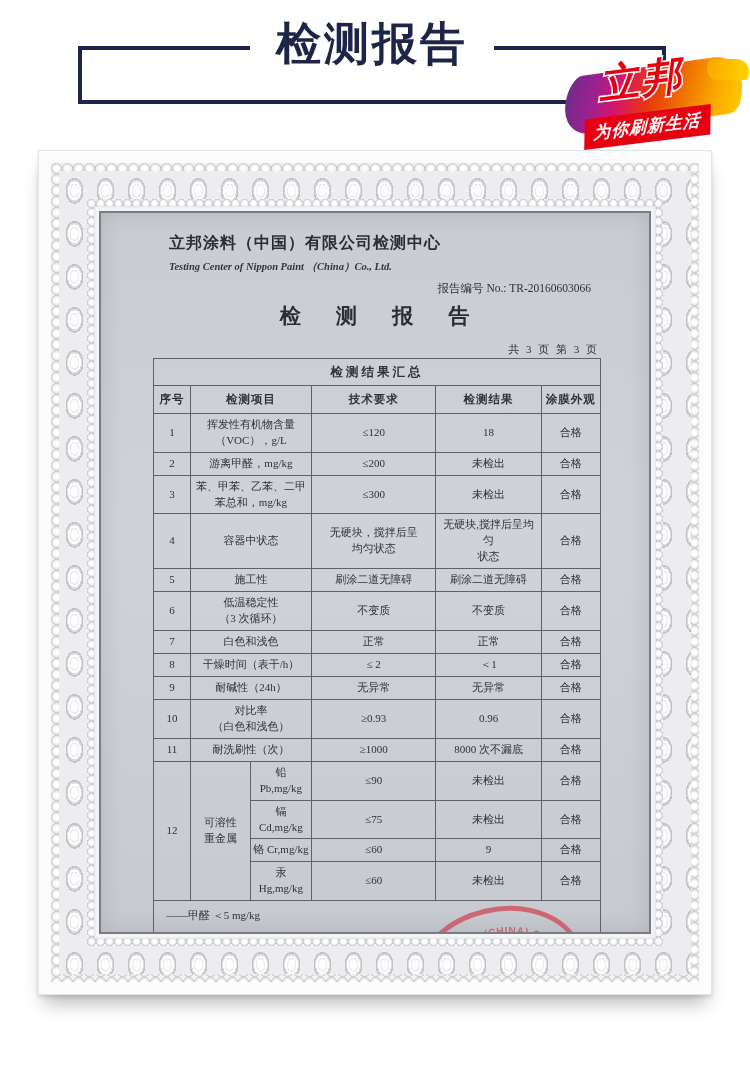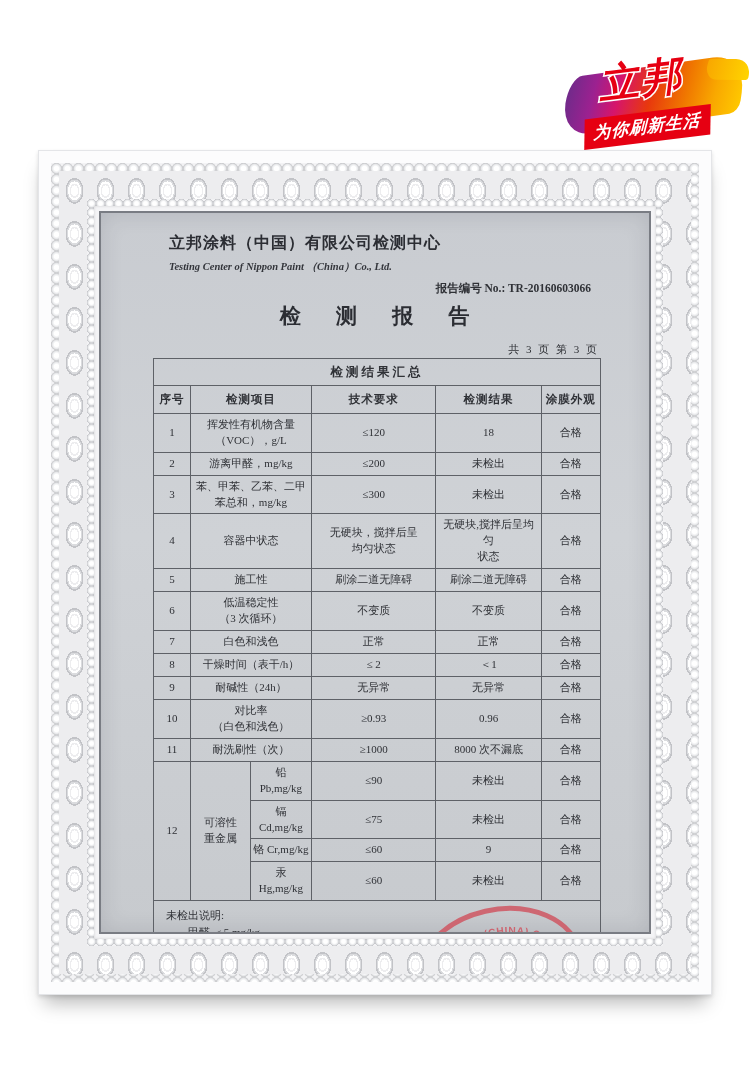--- a/index.html
+++ b/index.html
@@ -48,21 +48,21 @@
          box-shadow:inset 0 0 3px rgba(0,0,0,.15); }
   .paper { width:100%; height:100%; border:2px solid #797c83;
            background:linear-gradient(180deg,#c9ccd1 0%,#cfd2d6 45%,#c7cace 100%);
            box-shadow:inset 0 0 22px rgba(40,44,60,.14);
            position:relative; padding:18px 48px 4px 52px; color:#2f3136; overflow:hidden;
            font-family:"Liberation Serif", serif; }
 
   
   .org-cn { font-size:16px; font-weight:700; letter-spacing:1px; margin:2px 0 6px 16px; color:#2b2d33; }
   .org-en { font-size:10.5px; font-weight:700; margin-left:16px; color:#33353b;font-style:italic; }
-  .report-no { font-size:11.5px; font-weight:700; text-align:right; margin:7px 10px 0 0; }
+  .report-no { font-size:11.5px; font-weight:400; text-align:right; margin:7px 10px 0 0; }
   .doc-title { font-size:21px; font-weight:700; letter-spacing:15px; text-align:center;
                margin:6px 0 0 10px; color:#2b2d33; }
   .doc-sub { position:relative; margin-top:10px; height:18px; }
   .doc-title-en { position:absolute; left:0; right:0; text-align:center; font-size:13px;
                   font-weight:700; letter-spacing:2px; word-spacing:8px; }
   .pages { position:absolute; right:2px; top:2px; font-size:11px; letter-spacing:2px; }
 
   
   table.results { width:100%; border-collapse:collapse; table-layout:fixed; }
   .results td, .results th { border:1px solid #5e6167; font-size:11px; font-weight:400;
@@ -78,20 +78,23 @@
 
   
   .stamp { position:absolute; right:12px; top:0px; width:178px; height:140px;
            transform:rotate(-13deg); opacity:.88; }
 </style>
 </head>
 <body>
 
 <div id="page">
 
+  <div class="title-box">
+    <h1>检测报告</h1>
+  </div>
 
   <div class="logo">
     <div class="brush"></div>
     <div class="brand">立邦</div>
     <div class="slogan">为你刷新生活</div>
   </div>
 
   <div class="frame">
    <div class="bead">
     <div class="egg">
@@ -236,21 +239,20 @@
           <tr>
             <td>汞 Hg,mg/kg</td>
             <td>≤60</td>
             <td>未检出</td>
             <td>合格</td>
           </tr>
           </tbody>
         </table>
 
         <div class="notes">
-          <div class="n-line">未检出说明:</div>
           <div class="n-line">——甲醛 ＜5 mg/kg</div>
 
           <svg class="stamp" viewBox="0 0 180 140">
             <defs>
               <path id="arcTop" d="M 22,84 A 68,50 0 0 1 158,84" fill="none"></path>
               <path id="arcBot" d="M 34,80 A 58,42 0 0 0 146,80" fill="none"></path>
             </defs>
             <ellipse cx="90" cy="70" rx="84" ry="62" fill="none" stroke="#cf5a66" stroke-width="5"></ellipse>
             <text font-size="10.5" font-weight="700" fill="#cf5a66" letter-spacing="0.5" font-family="Liberation Sans, sans-serif">
               <textPath href="#arcTop" startOffset="50%" text-anchor="middle">NIPPON PAINT (CHINA) CO., LTD</textPath>

